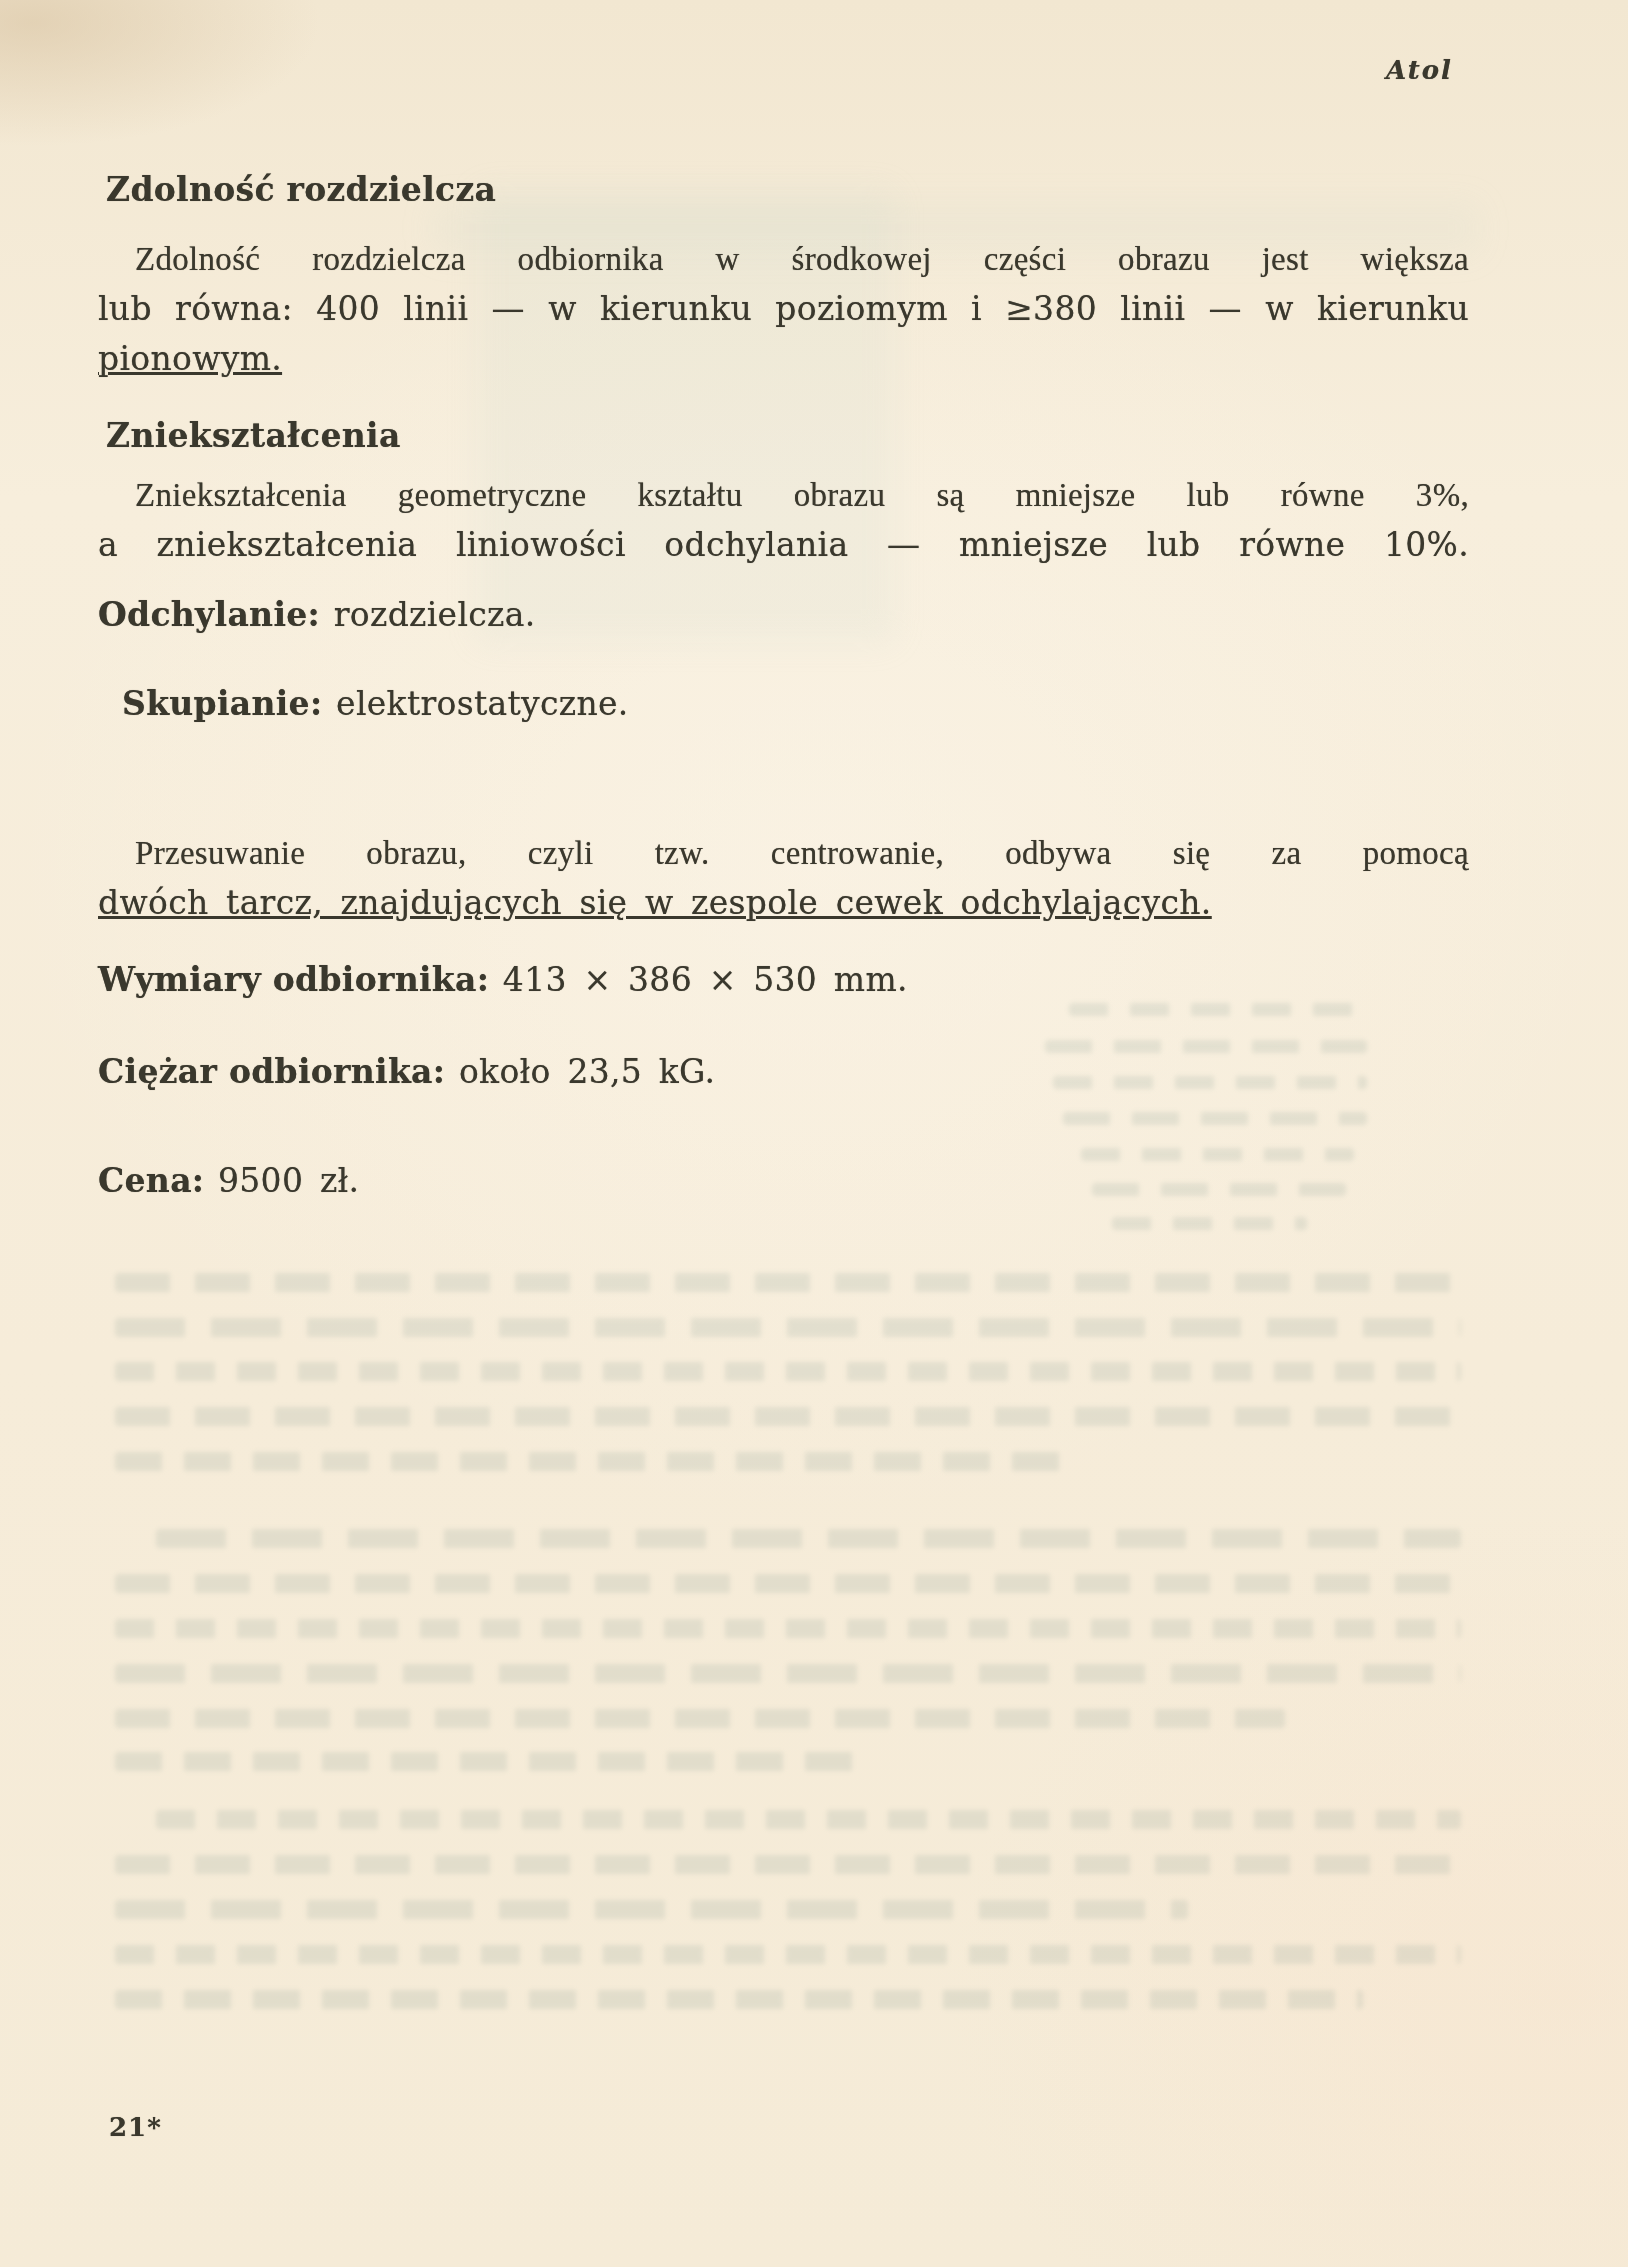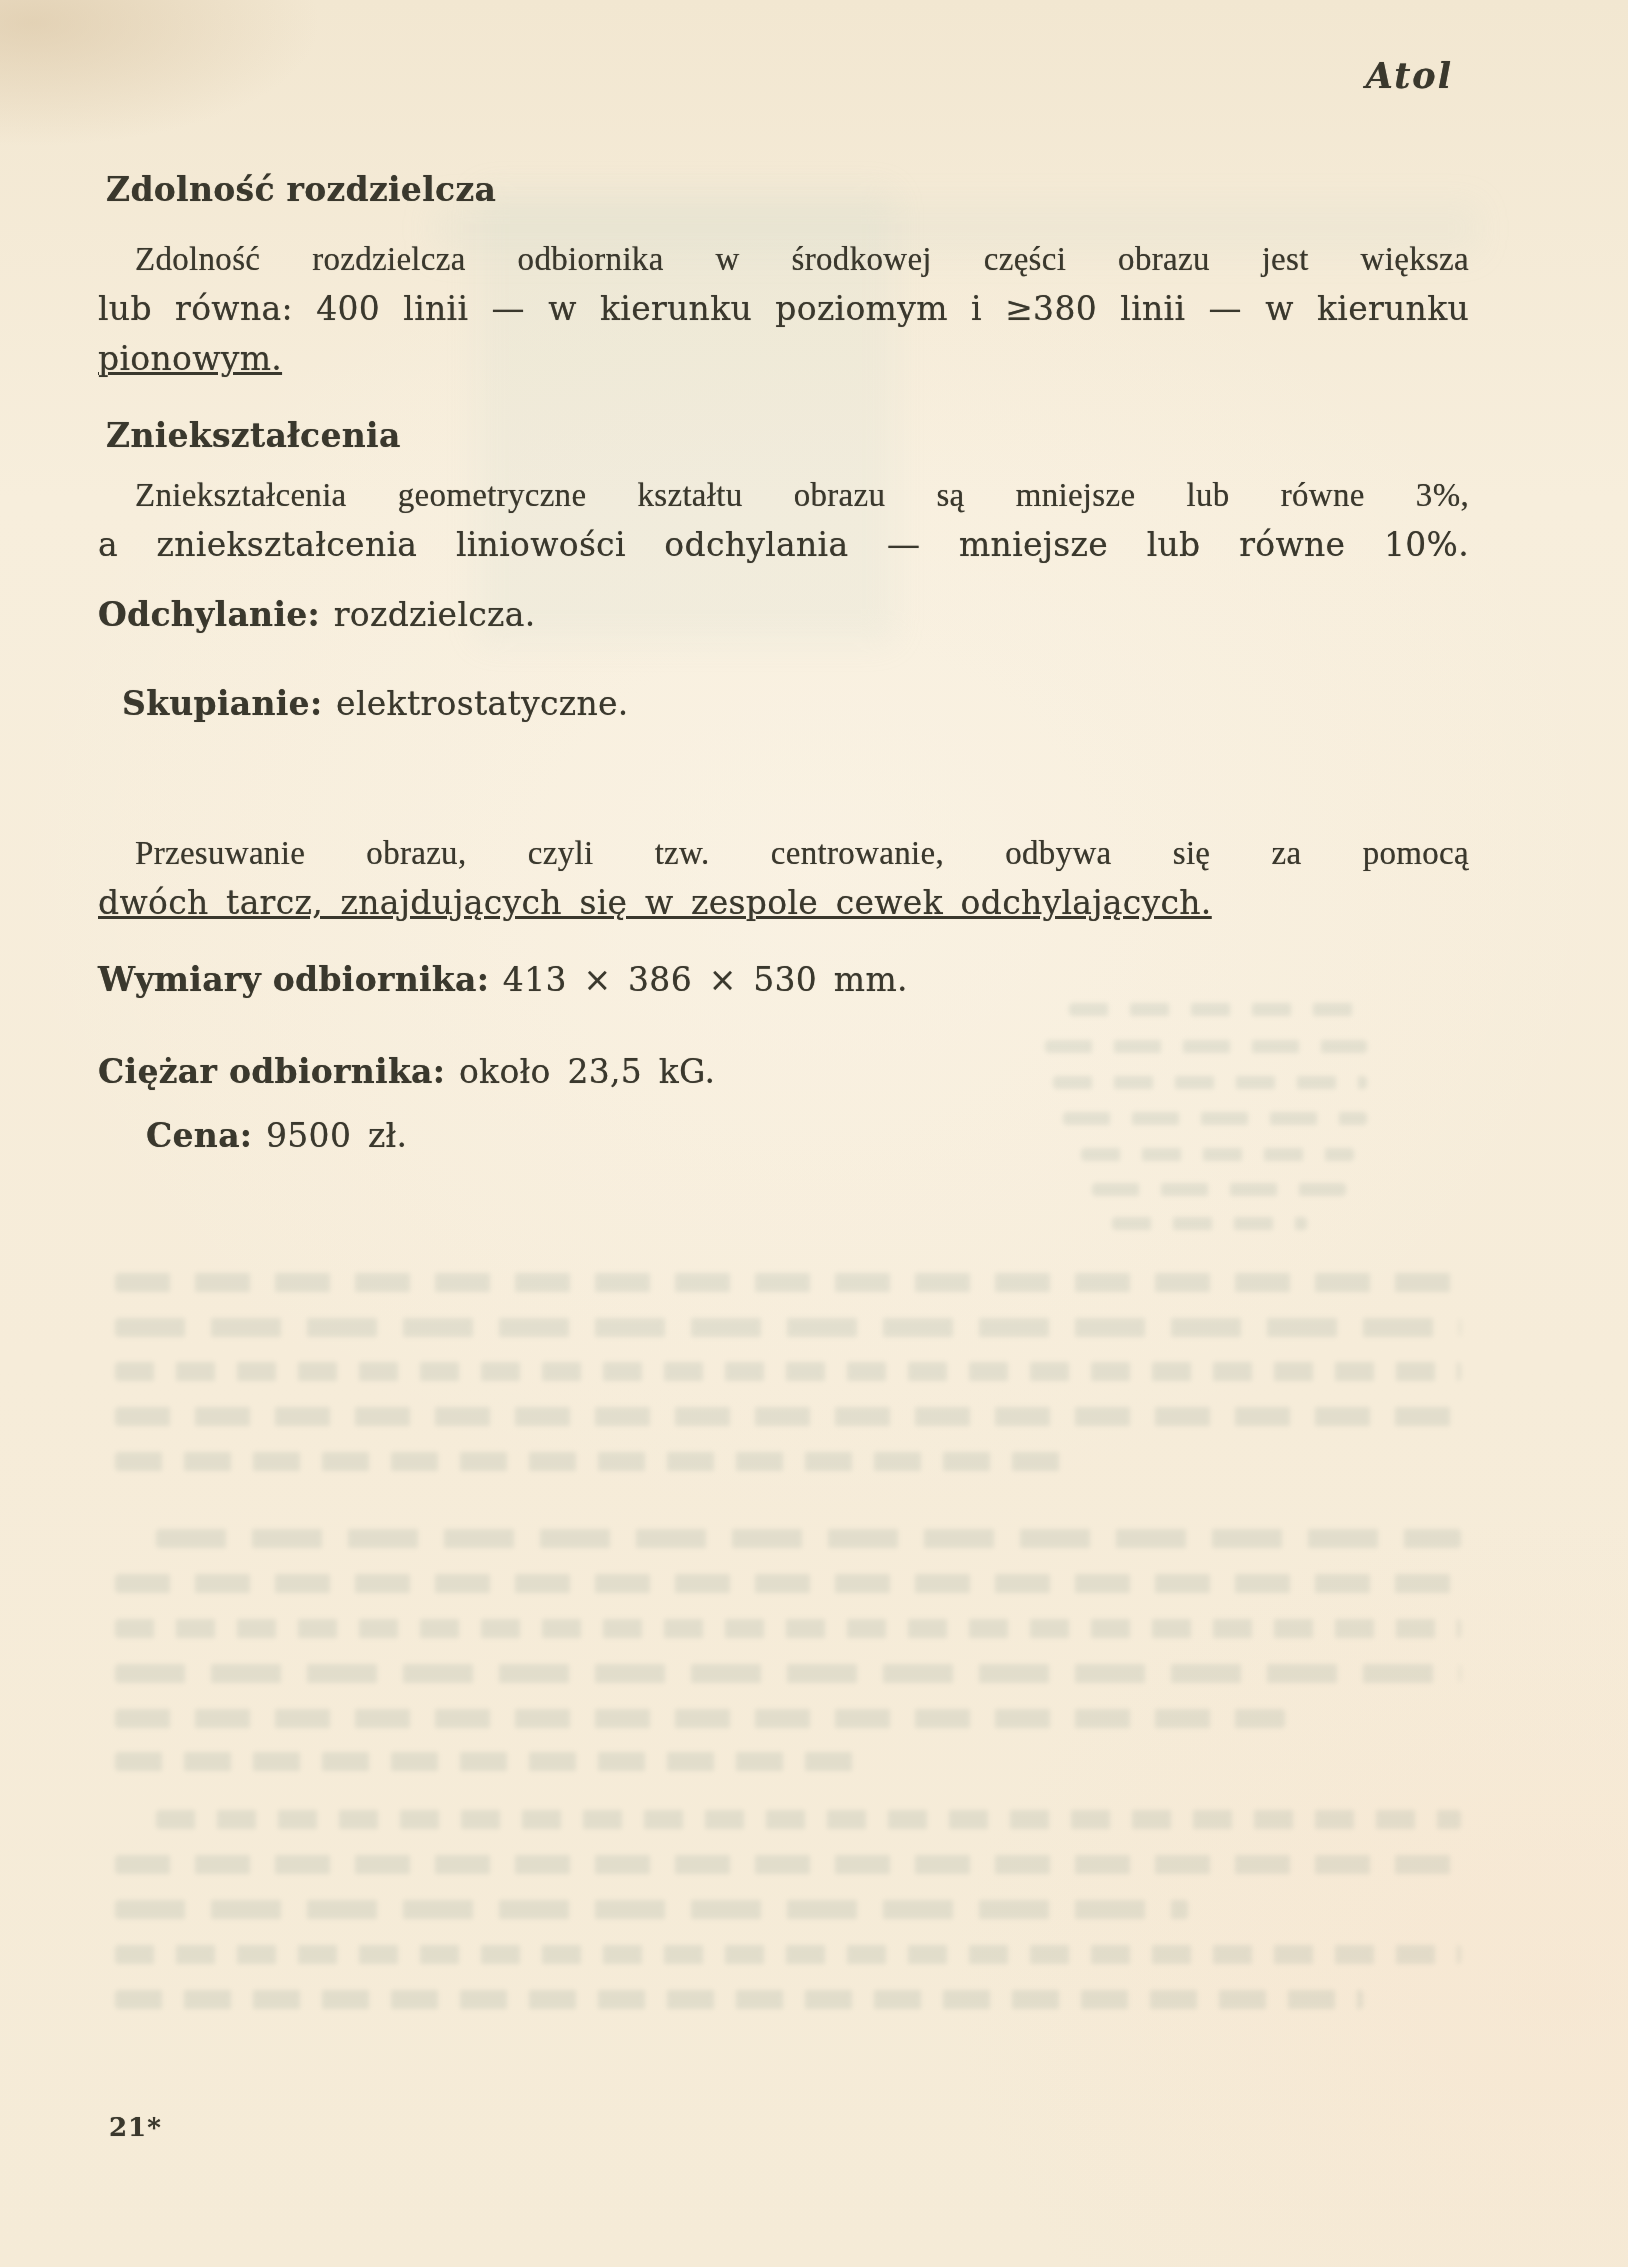--- a/index.html
+++ b/index.html
@@ -37,21 +37,21 @@
   .g3 { background: repeating-linear-gradient(90deg, #7d968c 0 70px, transparent 70px 96px); }
   .g4 { background: repeating-linear-gradient(90deg, #7d968c 0 47px, transparent 47px 69px); }
 
   
   .ink { text-shadow: 0 0 0.7px rgba(45,43,34,0.65); letter-spacing: 0.3px; }
 
   .brand {
     position: absolute;
     top: 55px;
     right: 176px;
-    font-size: 35px;
+    font-size: 26px;
     font-weight: bold;
     font-style: italic;
     letter-spacing: 2px;
   }
 
   .heading {
     position: absolute;
     left: 98px;
     font-size: 33px;
     font-weight: bold;
@@ -160,20 +160,20 @@
   </div>
 
   <div class="spec ink" style="top:960px;text-align:center;">
     <span class="lbl">Wymiary odbiornika:</span><span class="val">413 × 386 × 530 mm.</span>
   </div>
 
   <div class="spec ink" style="top:1052px;">
     <span class="lbl">Ciężar odbiornika:</span><span class="val">około 23,5 kG.</span>
   </div>
 
-  <div class="spec ink" style="top:1116px;margin-left:48px;">
+  <div class="spec ink" style="top:1161px;">
     <span class="lbl">Cena:</span><span class="val">9500 zł.</span>
   </div>
 
   <div class="page-number ink">21*</div>
 
 </div>
 
 
 </body></html>

